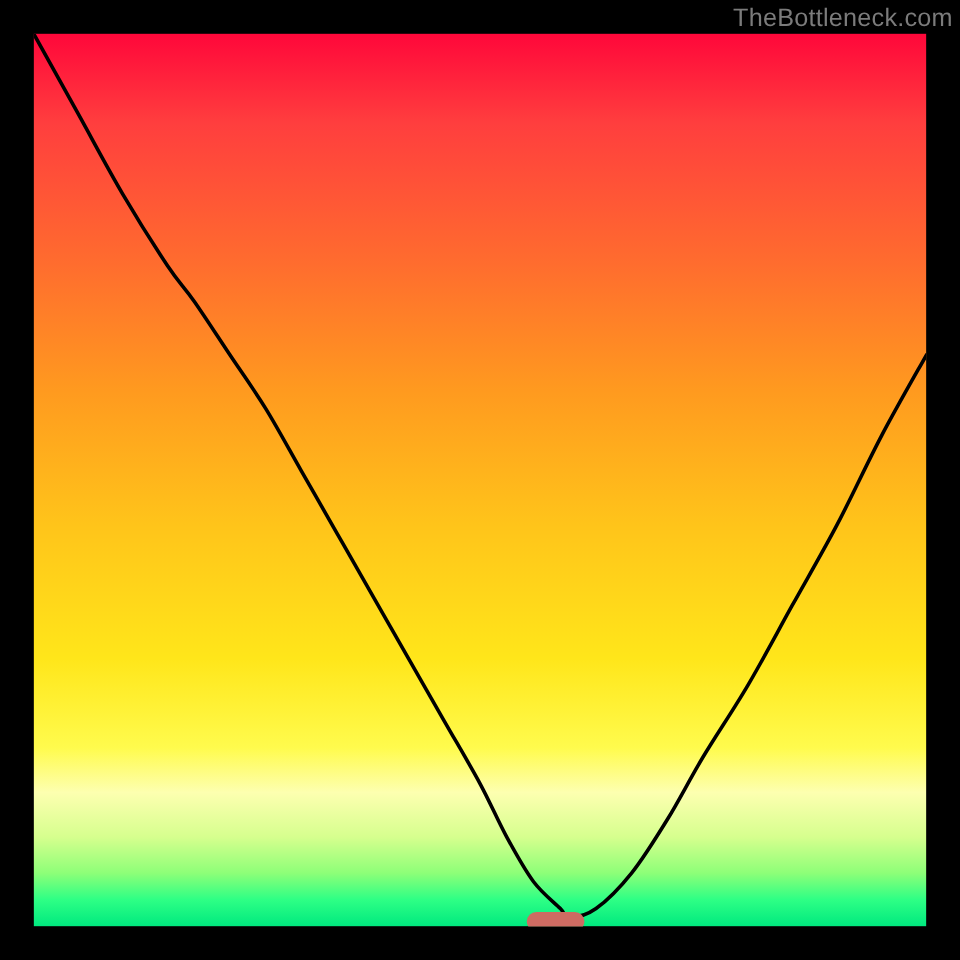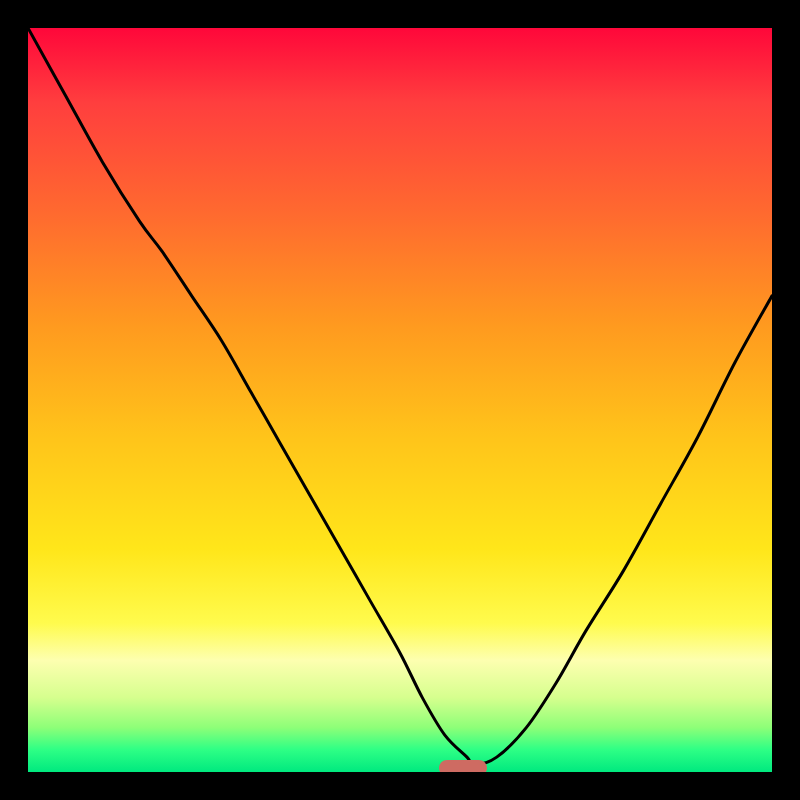--- a/index.html
+++ b/index.html
@@ -73,13 +73,14 @@
 <body>
 
 <div class="frame">
   <div class="plot">
     <div class="gradient"></div>
     <svg class="curve" id="curve-svg" width="744" height="744" viewBox="0 0 744 744">
         <path d="M 0 0 C 6.2 11.159999999999988, 24.800000000000004 44.639999999999915, 37.2 66.95999999999992 C 49.6 89.27999999999993, 62.00000000000001 112.84000000000005, 74.4 133.92000000000007 C 86.80000000000001 155.00000000000009, 101.67999999999999 178.56000000000006, 111.6 193.44000000000005 C 121.52 208.32000000000005, 125.23999999999998 210.80000000000007, 133.92 223.20000000000005 C 142.6 235.60000000000002, 153.76 252.95999999999998, 163.68 267.84 C 173.60000000000002 282.71999999999997, 183.52 296.36, 193.44 312.48 C 203.35999999999999 328.6, 213.27999999999997 347.2, 223.2 364.56 C 233.12 381.92, 243.04 399.28, 252.96 416.64 C 262.88 434, 272.8 451.36, 282.72 468.72 C 292.64000000000004 486.08000000000004, 302.55999999999995 503.43999999999994, 312.47999999999996 520.8 C 322.4 538.16, 332.32 555.52, 342.24 572.88 C 352.16 590.24, 363.32 608.84, 372 624.96 C 380.68 641.08, 386.88 655.96, 394.32 669.6 C 401.76 683.24, 409.20000000000005 696.88, 416.64000000000004 706.8 C 424.08000000000004 716.7199999999999, 434 724.16, 438.96 729.12 C 443.91999999999996 734.08, 441.43999999999994 736.56, 446.4 736.56 C 451.36 736.56, 460.04 735.3199999999999, 468.72 729.12 C 477.40000000000003 722.9200000000001, 488.56 711.76, 498.48 699.36 C 508.40000000000003 686.96, 518.32 670.84, 528.24 654.72 C 538.16 638.6, 546.84 621.24, 558 602.64 C 569.16 584.04, 582.8000000000001 564.2, 595.2 543.12 C 607.6 522.04, 620 498.48, 632.4 476.16 C 644.8 453.84000000000003, 657.2 432.76, 669.6 409.2 C 682 385.64, 694.4 358.35999999999996, 706.8 334.79999999999995 C 719.1999999999999 311.23999999999995, 737.8 279, 744 267.84" fill="none" stroke="#000000" stroke-width="3" stroke-linecap="round" stroke-linejoin="round"></path>
       </svg>
     <div class="marker" id="marker" style="left: 411.06px; width: 48.36px; top: 732.096px; height: 16.368px;"></div>
   </div>
+  <div class="watermark">TheBottleneck.com</div>
 </div>
 
 </body></html>

